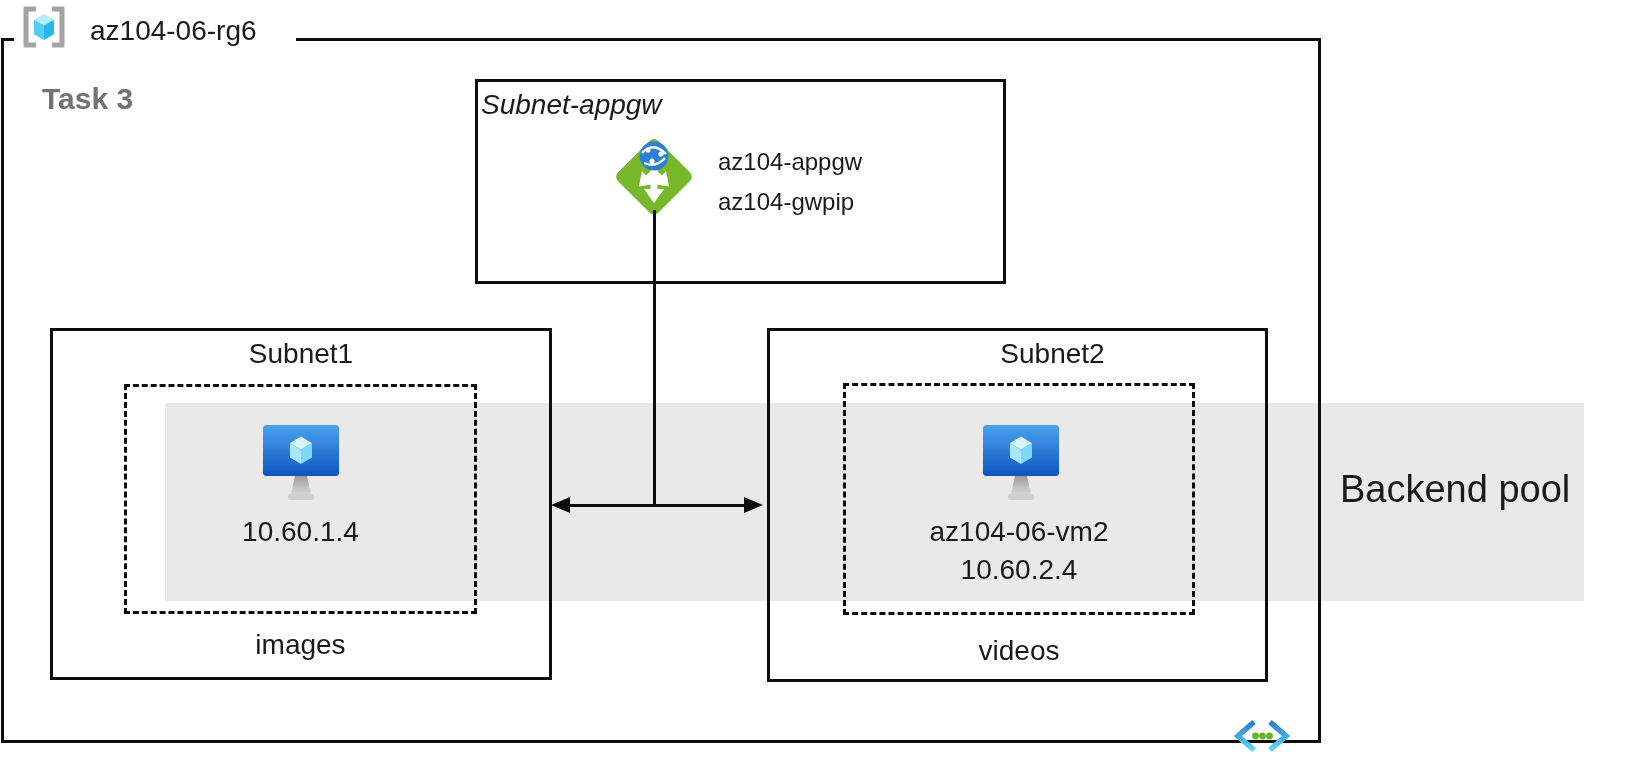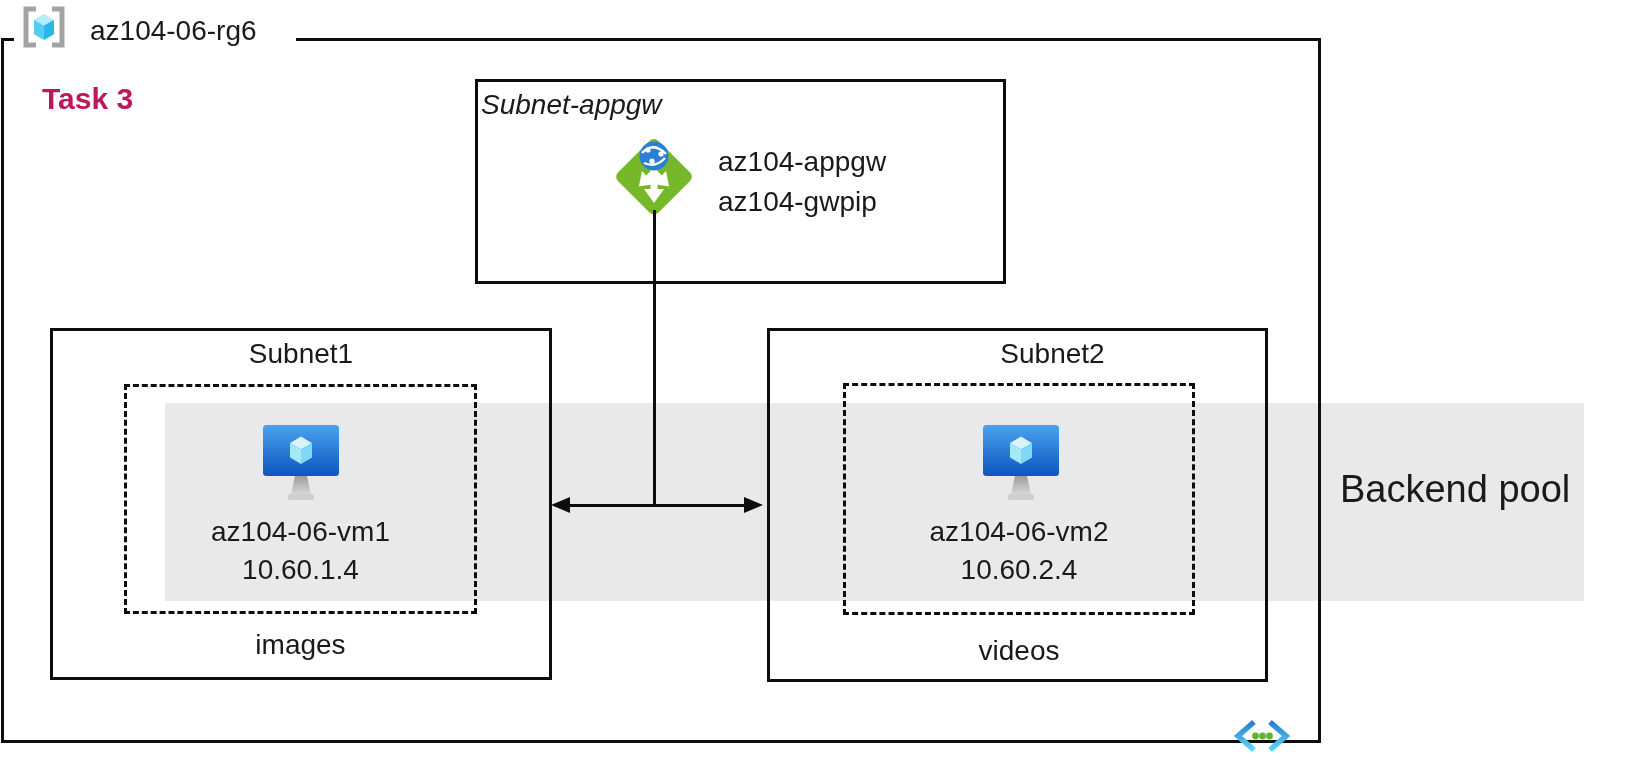--- a/index.html
+++ b/index.html
@@ -17,27 +17,27 @@
 
   
   #band { left: 165px; top: 403px; width: 1419px; height: 198px; background: #e9e9e9; }
 
   
   #rg-box { left: 1px; top: 38px; width: 1320px; height: 705px; border: 3px solid #0d0d0d; box-sizing: border-box; background: transparent; }
   #rg-border-mask { left: 14px; top: 34px; width: 282px; height: 12px; background: #ffffff; }
   #rg-icon { left: 20px; top: 5px; }
   #rg-label { left: 90px; top: 16px; font-size: 28px; line-height: 30px; }
 
-  #task-label { left: 42px; top: 82px; font-size: 30px; line-height: 34px; font-weight: bold; color: #be185d; }
+  #task-label { left: 42px; top: 82px; font-size: 30px; line-height: 34px; font-weight: bold; color: #737373; }
 
   
   #appgw-box { left: 475px; top: 79px; width: 531px; height: 205px; border: 3px solid #0d0d0d; box-sizing: border-box; }
   #appgw-title { left: 481px; top: 89px; font-size: 28px; line-height: 32px; font-style: italic; }
   #appgw-icon { left: 606px; top: 132px; }
-  #appgw-labels { left: 718px; top: 142px; font-size: 28px; line-height: 40px; }
+  #appgw-labels { left: 718px; top: 142px; font-size: 24px; line-height: 40px; }
 
   
   .line { background: #0d0d0d; }
   #conn-vline { left: 653px; top: 210px; width: 3px; height: 297px; }
   #conn-hline { left: 566px; top: 504px; width: 182px; height: 3px; }
   #arrow-left  { left: 551px; top: 497px; width: 0; height: 0; border-top: 8px solid transparent; border-bottom: 8px solid transparent; border-right: 19px solid #0d0d0d; }
   #arrow-right { left: 744px; top: 497px; width: 0; height: 0; border-top: 8px solid transparent; border-bottom: 8px solid transparent; border-left: 19px solid #0d0d0d; }
 
   
   .subnet-box { border: 3px solid #0d0d0d; box-sizing: border-box; background: transparent; }
@@ -139,21 +139,20 @@
   <div id="vm1-frame" class="abs vm-frame"></div>
   <svg id="vm1-icon" class="abs" width="78" height="84" viewBox="0 0 78 84">
     <rect x="1" y="1" width="76" height="51" rx="3.5" fill="url(#vmg)"></rect>
     <polygon points="39,12.5 50,19 39,25.5 28,19" fill="#dbf4fc"></polygon>
     <polygon points="28,19 39,25.5 39,40 28,33.5" fill="#a6e8fa"></polygon>
     <polygon points="50,19 39,25.5 39,40 50,33.5" fill="#7ed9f7"></polygon>
     <polygon points="33,52 45,52 49,70 29,70" fill="url(#standg)"></polygon>
     <rect x="26" y="70" width="26" height="6" rx="2" fill="#cfcfcf"></rect>
   </svg>
   <div id="vm1-text" class="abs vm-text">
-    <div>az104-06-vm1</div>
     <div>10.60.1.4</div>
   </div>
   <div id="subnet1-folder" class="abs folder-label">images</div>
 
   <div id="subnet2-box" class="abs subnet-box"></div>
   <div id="subnet2-title" class="abs subnet-title">Subnet2</div>
   <div id="vm2-frame" class="abs vm-frame"></div>
   <svg id="vm2-icon" class="abs" width="78" height="84" viewBox="0 0 78 84">
     <rect x="1" y="1" width="76" height="51" rx="3.5" fill="url(#vmg)"></rect>
     <polygon points="39,12.5 50,19 39,25.5 28,19" fill="#dbf4fc"></polygon>

